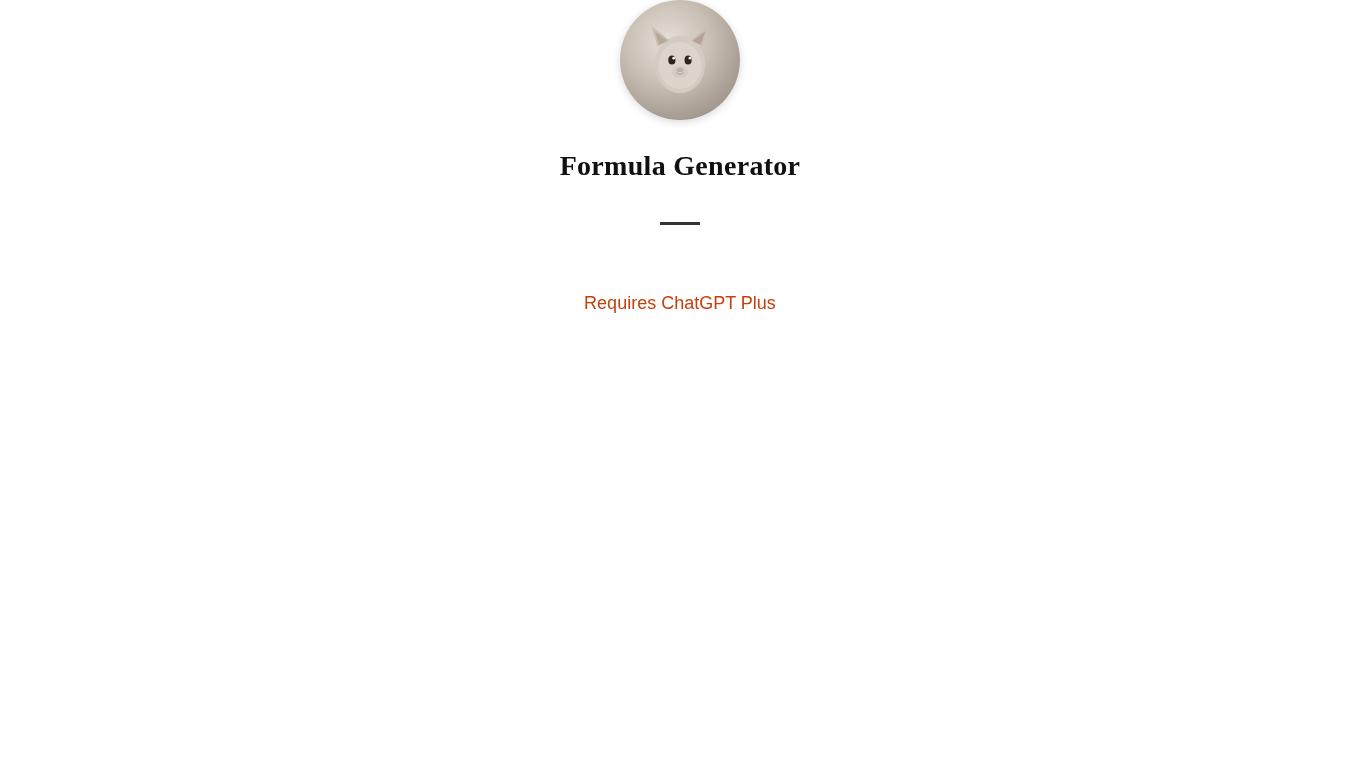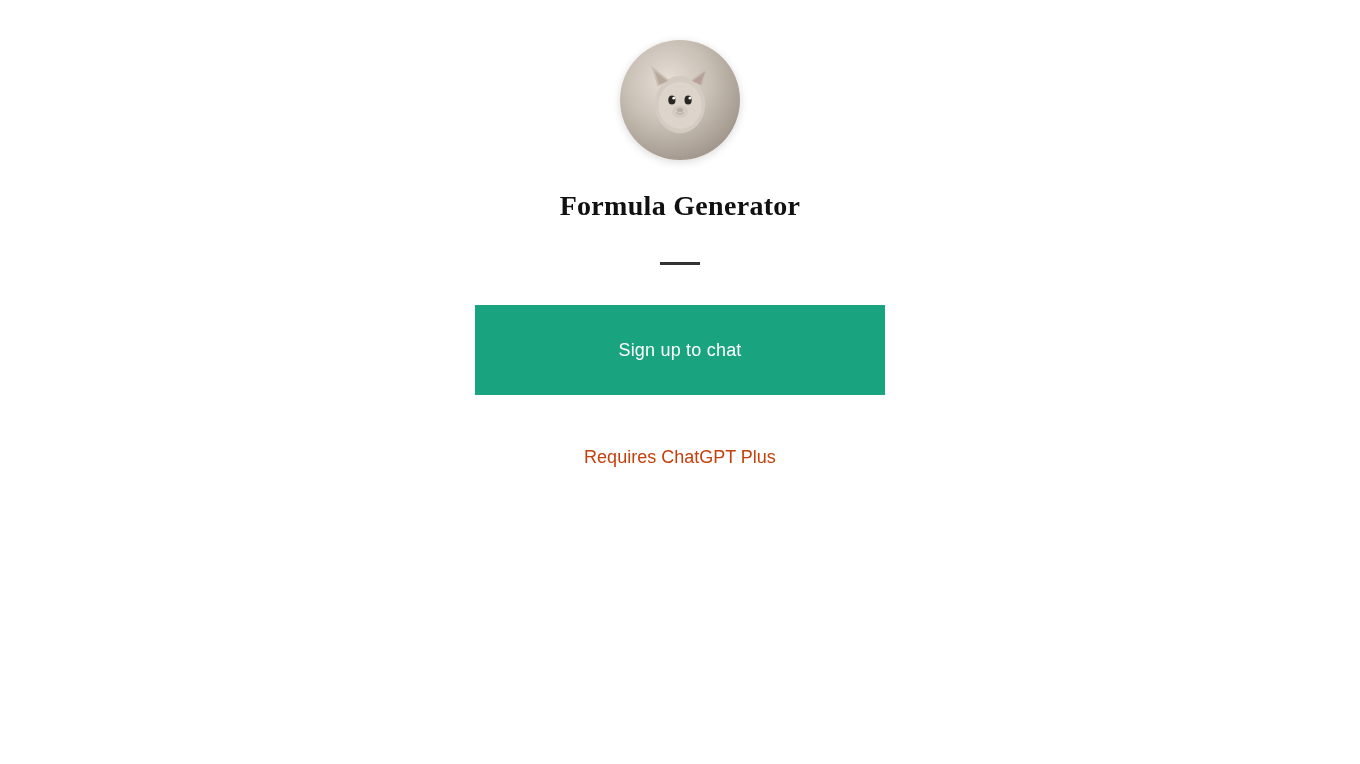--- a/index.html
+++ b/index.html
@@ -17,21 +17,20 @@
       min-height: 764px;
       width: 1360px;
       overflow-x: hidden;
     }
 
     .page-container {
       display: flex;
       flex-direction: column;
       align-items: center;
       width: 100%;
-      padding-top: 40px;
     }
 
     .avatar-container {
       margin-bottom: 30px;
     }
 
     .avatar-circle {
       width: 120px;
       height: 120px;
       border-radius: 50%;
@@ -132,17 +131,16 @@
         <ellipse cx="50" cy="63" rx="9" ry="7" fill="#cfc7be" opacity="0.6"></ellipse>
       </svg>
     </div>
   </div>
 
   <h1 class="app-title">Formula Generator</h1>
 
   <div class="divider"></div>
 
 
-  <button class="signup-button">Sign up to chat</button>
 
   <p class="requires-text">Requires ChatGPT Plus</p>
 
 </div>
 
 </body></html>

